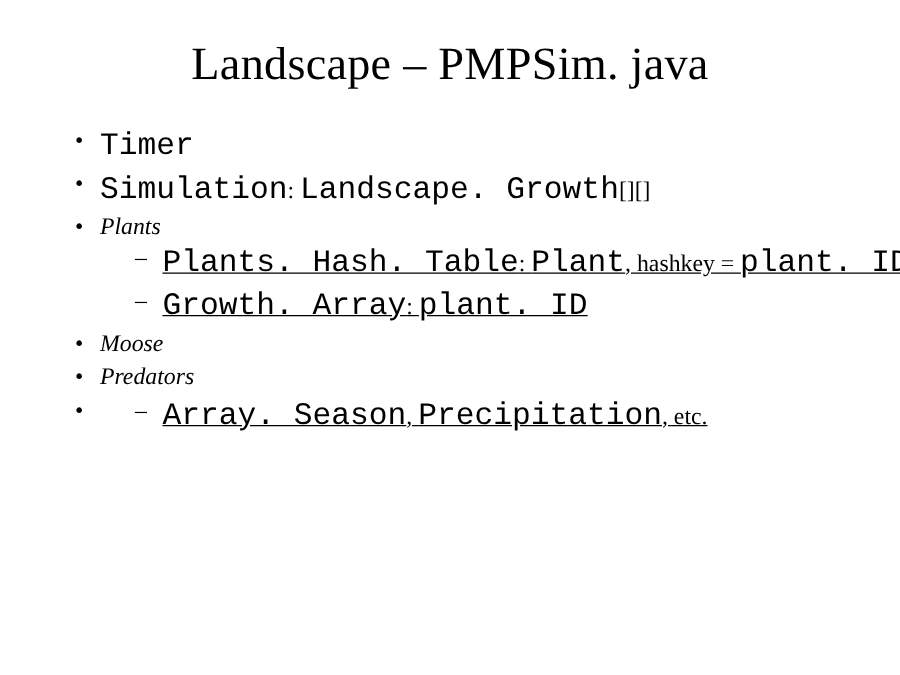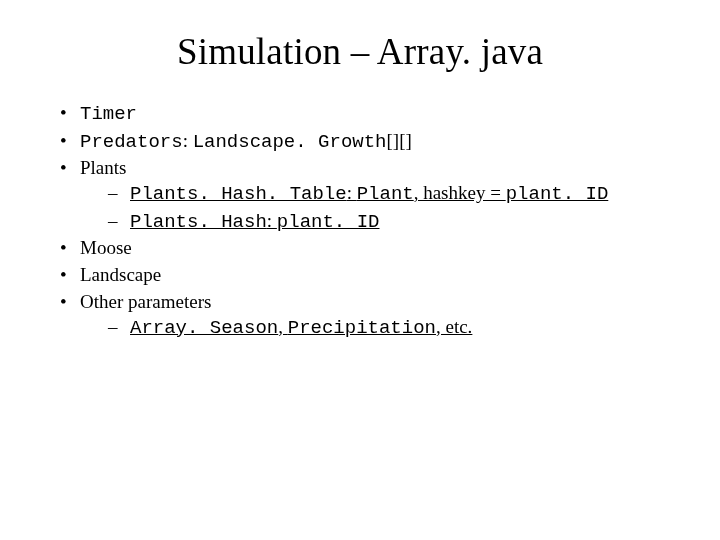--- a/index.html
+++ b/index.html
@@ -55,67 +55,67 @@
     margin-bottom: 2px;
   }
   ul.sub > li::before {
     content: "–";
     position: absolute;
     left: 0;
     top: 0;
   }
   .mono {
     font-family: "Courier New", Courier, monospace;
-    font-size: 19px;
+    font-size: 25px;
   }
   .italic {
+    font-style: italic;
   }
   
   span { white-space: pre; }
 </style>
 </head>
 <body>
 
 <div class="slide">
-  <h1 class="title">Simulation – Array. java</h1>
+  <h1 class="title">Landscape – PMPSim. java</h1>
 
   <ul class="top">
 
     <li>
       <span class="mono">Timer</span>
     </li>
 
     <li>
-      <span class="mono">Predators</span><span>: </span><span class="mono">Landscape. Growth</span><span>[][]</span>
+      <span class="mono">Simulation</span><span>: </span><span class="mono">Landscape. Growth</span><span>[][]</span>
     </li>
 
     <li>
       <span class="italic">Plants</span>
       <ul class="sub">
         <li>
           <span class="mono">Plants. Hash. Table</span><span>: </span><span class="mono">Plant</span><span>, hashkey = </span><span class="mono">plant. ID</span>
         </li>
         <li>
-          <span class="mono">Plants. Hash</span><span>: </span><span class="mono">plant. ID</span>
+          <span class="mono">Growth. Array</span><span>: </span><span class="mono">plant. ID</span>
         </li>
       </ul>
     </li>
 
     <li>
       <span class="italic">Moose</span>
       <ul class="sub">
       </ul>
     </li>
 
     <li>
-      <span class="italic">Landscape</span>
+      <span class="italic">Predators</span>
     </li>
 
     <li>
-      <span class="italic">Other parameters</span>
       <ul class="sub">
         <li>
           <span class="mono">Array. Season</span><span>, </span><span class="mono">Precipitation</span><span>, etc.</span>
         </li>
       </ul>
     </li>
 
   </ul>
 </div>
 

